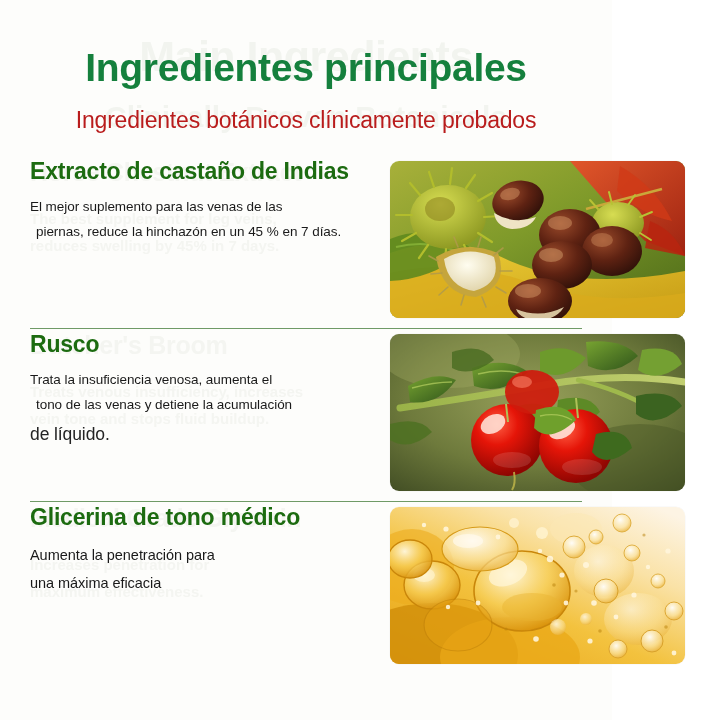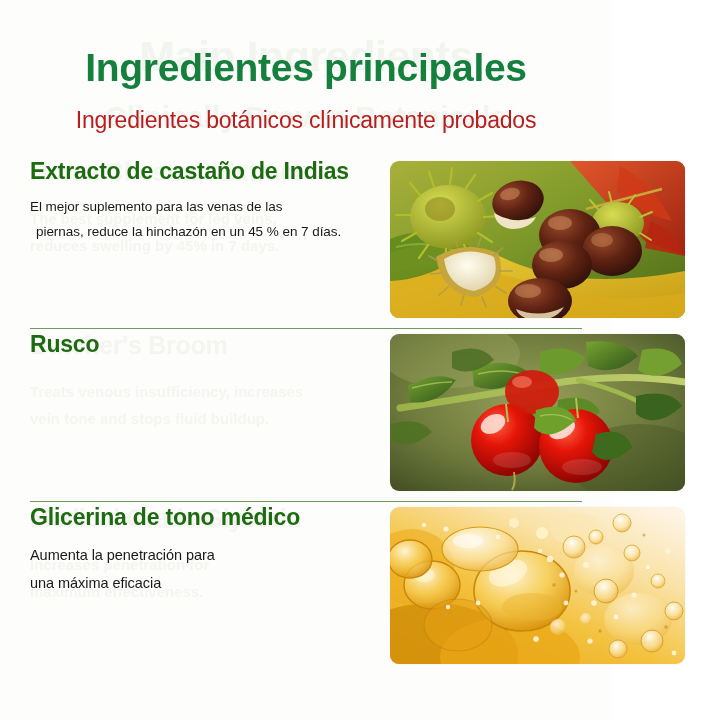--- a/index.html
+++ b/index.html
@@ -297,20 +297,25 @@
     <div class="divider"></div>
 
     <div class="section">
       <div class="sec-text">
         <div class="ghost-block">
           <div class="ghost-h">Butcher's Broom</div>
           <div class="ghost-b">Treats venous insufficiency, increases</div>
           <div class="ghost-b" style="margin-top:0">vein tone and stops fluid buildup.</div>
         </div>
         <h2 class="sec-heading">Rusco</h2>
+        <p class="sec-body">
+          <span>Trata la insuficiencia venosa, aumenta el</span><br>
+          <span class="line2">tono de las venas y detiene la acumulación</span><br>
+          <span class="big">de líquido.</span>
+        </p>
       </div>
       <div class="thumb">
         <svg viewBox="0 0 295 157" preserveAspectRatio="xMidYMid slice" role="img">
           <defs>
             <radialGradient id="bbBg" cx="48%" cy="42%" r="78%">
               <stop offset="0%" stop-color="#97a05a"></stop>
               <stop offset="55%" stop-color="#6e7a3c"></stop>
               <stop offset="100%" stop-color="#3e4a22"></stop>
             </radialGradient>
             <radialGradient id="berry" cx="36%" cy="28%" r="72%">

